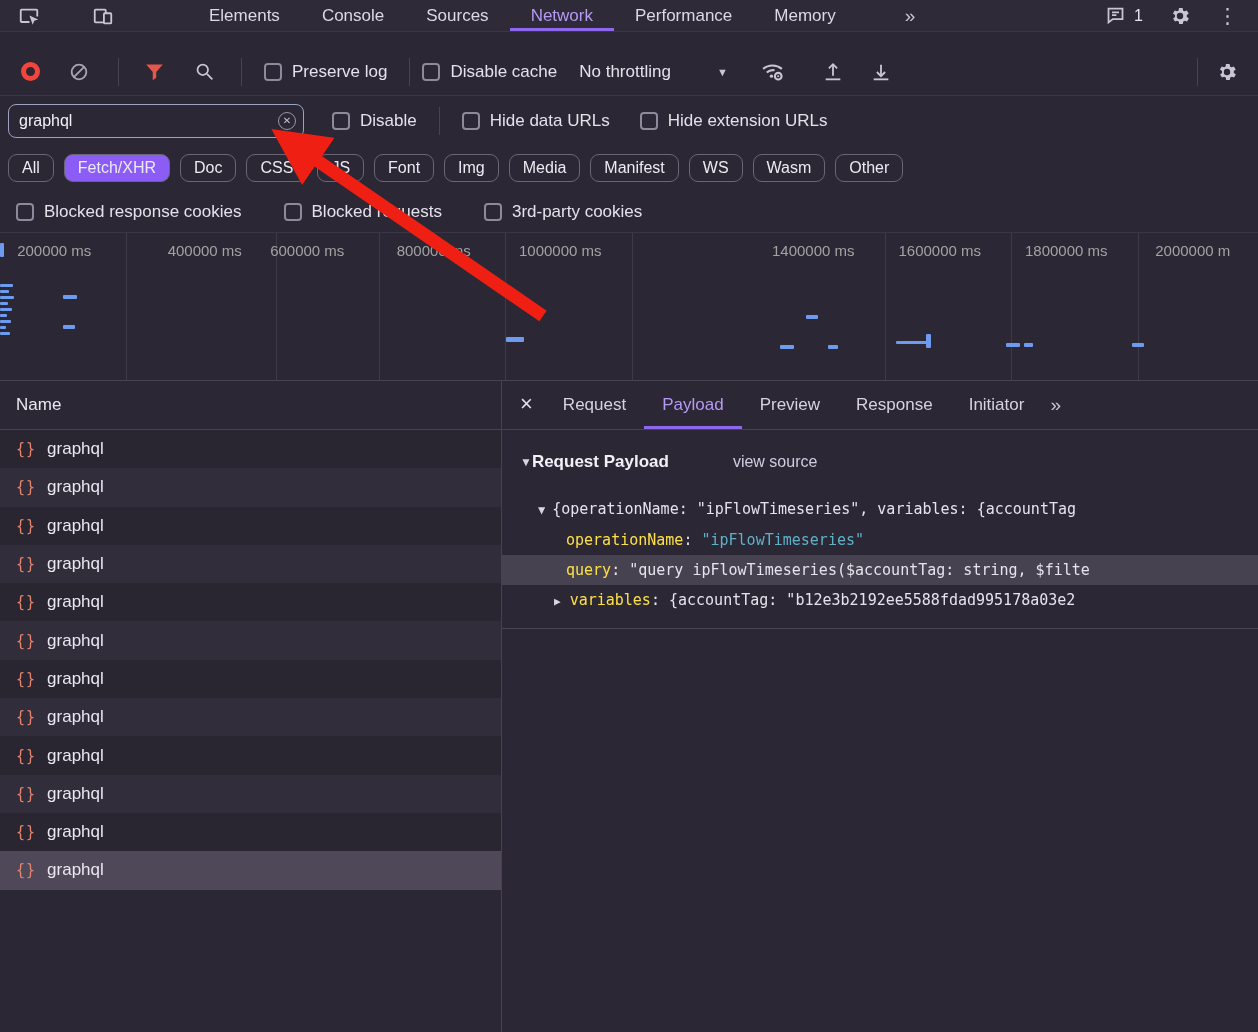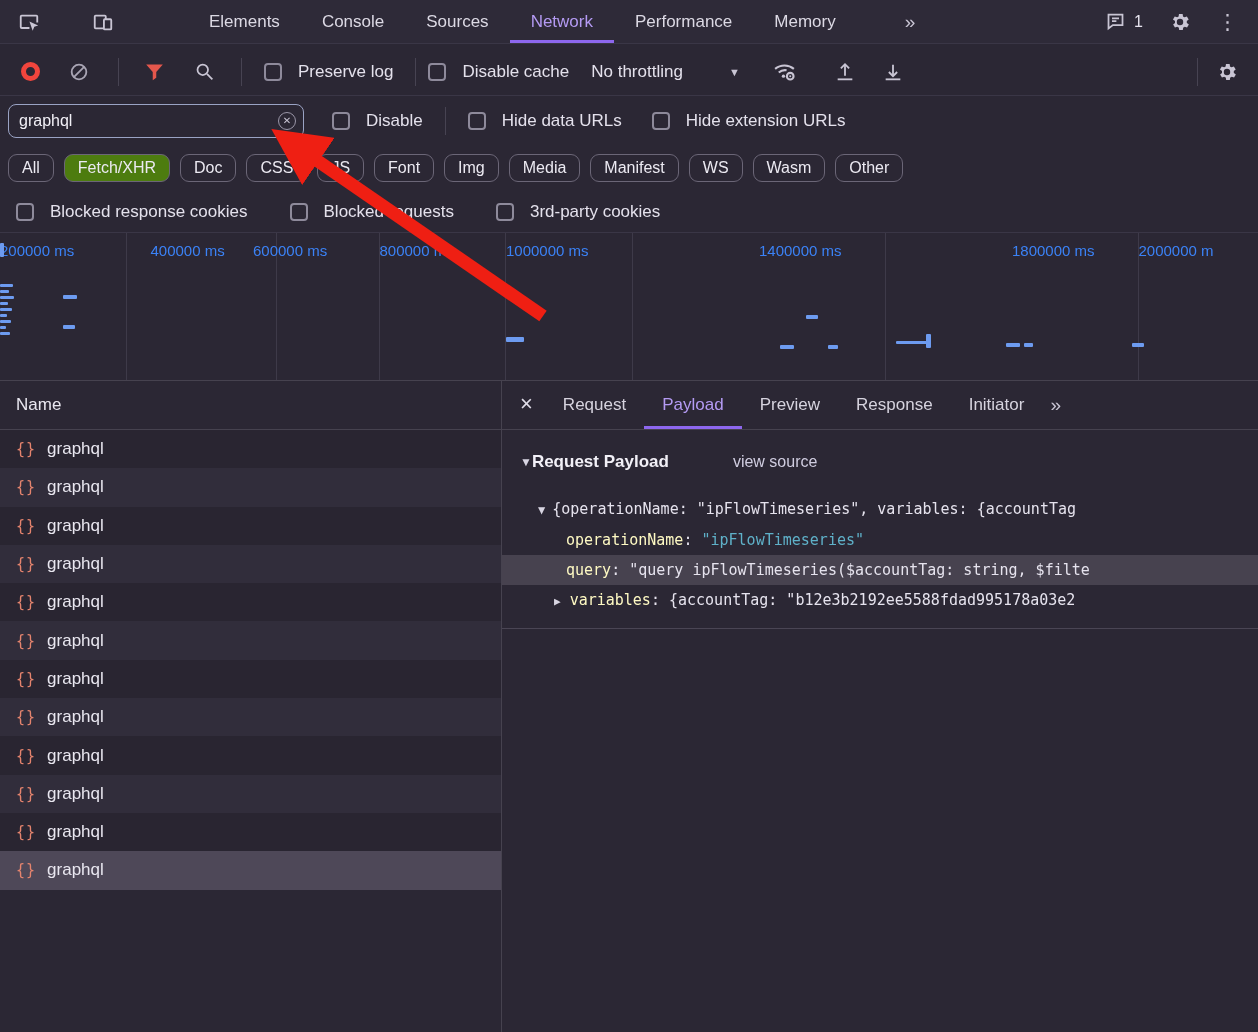--- a/index.html
+++ b/index.html
@@ -2,59 +2,59 @@
 <html><head>
 <meta charset="utf-8">
 <style>
   * { margin:0; padding:0; box-sizing:border-box; }
   html,body { background:#17141f; }
   body { font-family:"Liberation Sans", sans-serif; }
   .app { position:relative; width:1258px; height:1032px; background:#2b2734; color:#e6e3ee; overflow:hidden; }
 
   
   .band { position:absolute; left:0; right:0; }
-  .tabbar   { top:0;   height:44px; background:#2e2a38; border-bottom:1px solid #3a3646; display:flex; align-items:center; padding:0 12px;gap:40px; }
+  .tabbar   { top:0;   height:32px; background:#2e2a38; border-bottom:1px solid #3a3646; display:flex; align-items:center; padding:0 12px;gap:40px; }
   .toolbar  { top:48px; height:48px; border-bottom:1px solid #3a3646; display:flex; align-items:center; }
   .filterrow{ top:96px; height:49px; display:flex; align-items:center; padding-left:8px; }
   .chipsrow { top:145px; height:45px; display:flex; align-items:center; gap:10px; padding-left:8px; }
   .blockedrow{ top:190px; height:43px; display:flex; align-items:center; padding-left:16px; }
   .timeline { top:232px; height:149px; border-top:1px solid #3a3646; border-bottom:1px solid #46424f; overflow:hidden; }
 
   
   .icon-btn { display:flex; align-items:center; justify-content:center; width:34px; height:34px; flex:none; }
   .top-tabs { display:flex; height:100%; margin-left:28px; }
   .top-tab  { padding:0 21px; height:100%; display:flex; align-items:center; font-size:17px; color:#dcd9e4; cursor:default; }
   .top-tab.selected { color:#b49af3; box-shadow:inset 0 -3px 0 #8d67ee; }
   .chev { color:#c9c5d4; font-size:19px; letter-spacing:-2px; margin-left:8px; }
   .tabbar-right { margin-left:auto; display:flex; align-items:center; gap:20px; padding-right:8px; }
   .msg-group { display:flex; align-items:center; gap:7px; font-size:16px; color:#e6e3ee; }
   .kebab { font-size:21px; color:#c9c5d4; }
 
   
   .rec { width:19px; height:19px; border-radius:50%; border:5px solid #f1453d; margin-left:21px; flex:none; }
   .vsep { width:1px; height:28px; background:#474352; flex:none; }
   .cb { width:18px; height:18px; border:2px solid #8e8a9b; border-radius:4px; background:transparent; flex:none; }
-  .cb-group { display:flex; align-items:center; gap:16px; font-size:17px; color:#e4e1ec; white-space:nowrap; }
+  .cb-group { display:flex; align-items:center; gap:10px; font-size:17px; color:#e4e1ec; white-space:nowrap; }
   .throttle { display:flex; align-items:center; font-size:17px; color:#e4e1ec; }
   .caret { font-size:11px; color:#c9c5d4; }
 
   
   .filter-box { position:relative; width:296px; height:34px; flex:none; }
   .filter-input { width:100%; height:100%; background:#2b2734; border:1.5px solid #9aa3c4; border-radius:8px; color:#f2f0f7; font-size:16px; font-family:"Liberation Sans",sans-serif; padding:0 32px 0 10px; outline:none; }
   .clear-btn { position:absolute; right:8px; top:8px; width:18px; height:18px; border:1.5px solid #9a96a8; border-radius:50%; display:flex; align-items:center; justify-content:center; font-size:10px; color:#c9c5d4; }
 
   
   .chip { border:1px solid #6b6677; border-radius:9px; padding:4px 13px; font-size:16px; color:#eceaf2; white-space:nowrap; }
-  .chip.selected { background:#4d7c0f; }
+  .chip.selected { background:#8b5cf6; }
 
   .blockedrow .cb-group { margin-right:42px; }
 
   
   .tl-col { position:absolute; top:0; bottom:0; border-right:1px solid #3e3a49; }
-  .tl-label { text-align:left; padding:9px 17px 0 0; font-size:15px; color:#3b82f6; white-space:nowrap; }
+  .tl-label { text-align:center; padding:9px 17px 0 0; font-size:15px; color:#a3a3a3; white-space:nowrap; }
   .tl-bar { position:absolute; background:#6d9bf0; border-radius:1px; }
 
   
   .req-panel { position:absolute; left:0; top:381px; bottom:0; width:502px; border-right:1px solid #46424f; background:#2b2734; }
   .req-head { height:49px; border-bottom:1px solid #46424f; display:flex; align-items:center; padding-left:16px; font-size:17px; color:#e9e7f0; }
   .req-row { height:38.3px; display:flex; align-items:center; padding-left:16px; gap:11px; font-size:17px; color:#e9e7f0; background:#292531; }
   .req-row.alt { background:#312d3b; }
   .req-row.selected { background:#4e4858; }
   .braces { font-family:"DejaVu Sans Mono",monospace; font-size:15px; color:#e5846e; letter-spacing:1px; }
 
@@ -70,21 +70,21 @@
   .tri { font-size:12px; color:#d8d5e2; }
   .payload-title { font-weight:bold; font-size:17px; color:#f2f0f7; }
   .view-source { margin-left:64px; font-size:16px; color:#d0cde0; }
 
   .code { font-family:"DejaVu Sans Mono",monospace; font-size:15px; line-height:30px; white-space:nowrap; overflow:hidden; }
   .line-preview { padding-left:36px; margin-top:14px; color:#e6e3ee; }
   .line-preview .tri { margin-right:7px; }
   .kv { padding-left:64px; }
   .kv.kv-exp { padding-left:52px; }
   .kv .exp { font-size:11px; color:#d8d5e2; margin-right:9px; }
-  .kv .k { color:#fef9c3; }
+  .kv .k { color:#fde047; }
   .kv.highlight { background:#47424f; }
   .val-string { color:#5fb1c9; }
   .val-plain { color:#e6e3ee; }
   .divider-h { border-top:1px solid #4a4554; margin-top:11px; }
 
   
   .arrow-overlay { position:absolute; inset:0; pointer-events:none; z-index:60; }
 </style>
 </head>
 <body>
@@ -259,20 +259,23 @@
         <div class="tl-label">600000 ms</div>
       </div>
       <div class="tl-col" style="left: 379.5px; width: 126.5px;">
         <div class="tl-label">800000 ms</div>
       </div>
       <div class="tl-col" style="left: 506px; width: 126.5px;">
         <div class="tl-label">1000000 ms</div>
       </div>
       <div class="tl-col" style="left: 759px; width: 126.5px;">
         <div class="tl-label">1400000 ms</div>
+      </div>
+      <div class="tl-col" style="left: 885.5px; width: 126.5px;">
+        <div class="tl-label">1600000 ms</div>
       </div>
       <div class="tl-col" style="left: 1012px; width: 126.5px;">
         <div class="tl-label">1800000 ms</div>
       </div>
       <div class="tl-col" style="left: 1138.5px; width: 126.5px;">
         <div class="tl-label">2000000 m</div>
       </div>
       <div class="tl-bar" style="left: 0px; top: 10px; width: 4px; height: 14px;"></div>
       <div class="tl-bar" style="left: 0px; top: 51px; width: 13px; height: 3px;"></div>
       <div class="tl-bar" style="left: 0px; top: 57px; width: 9px; height: 3px;"></div>

